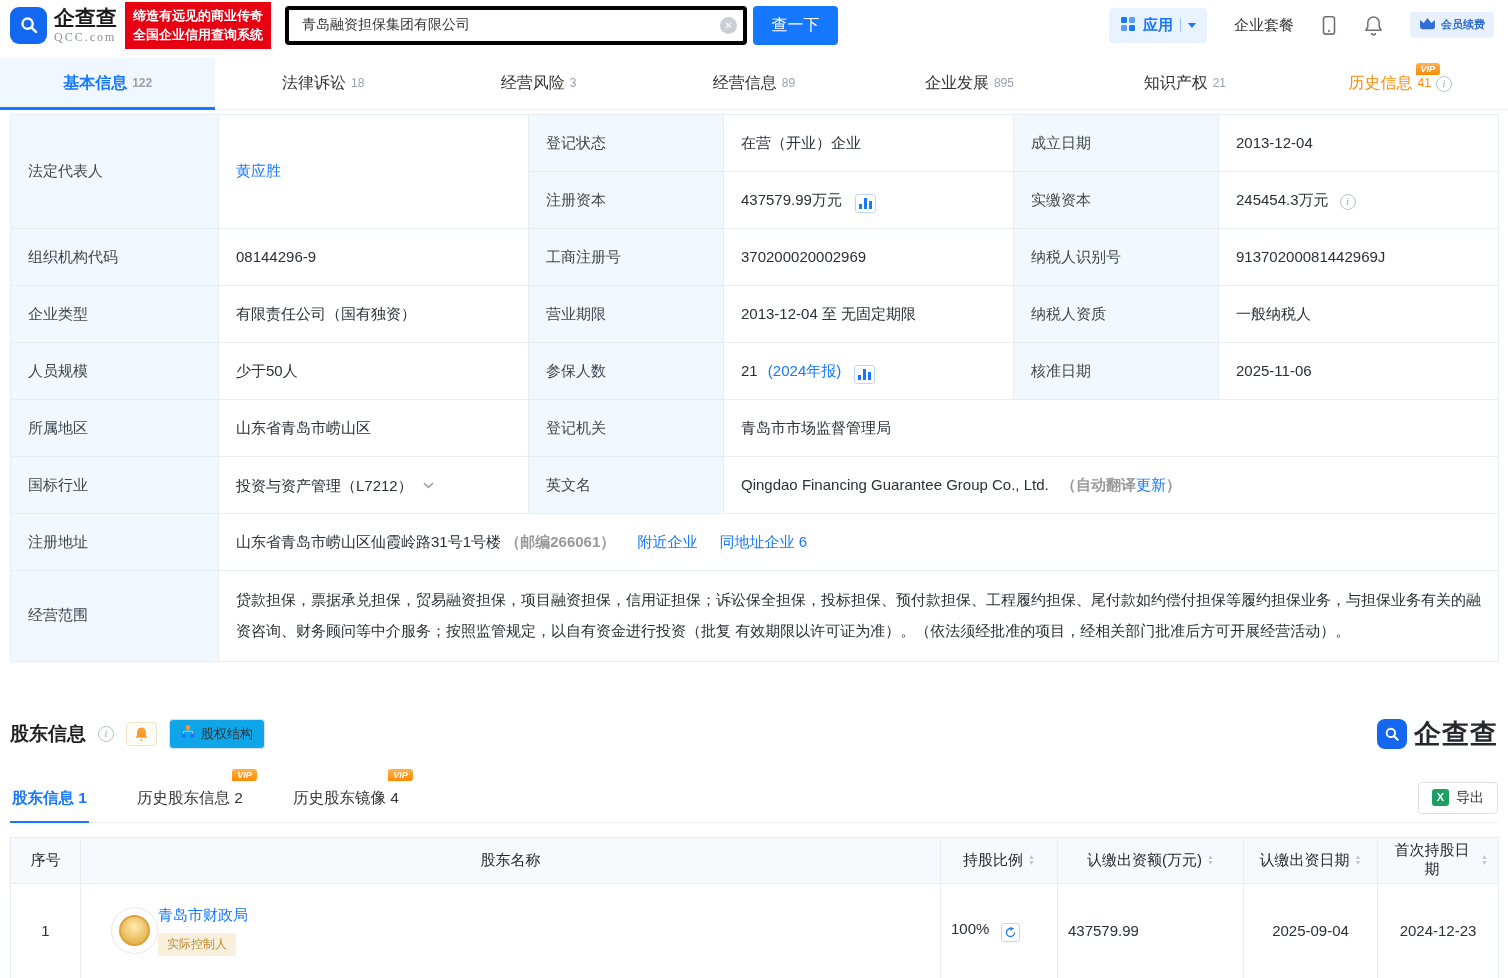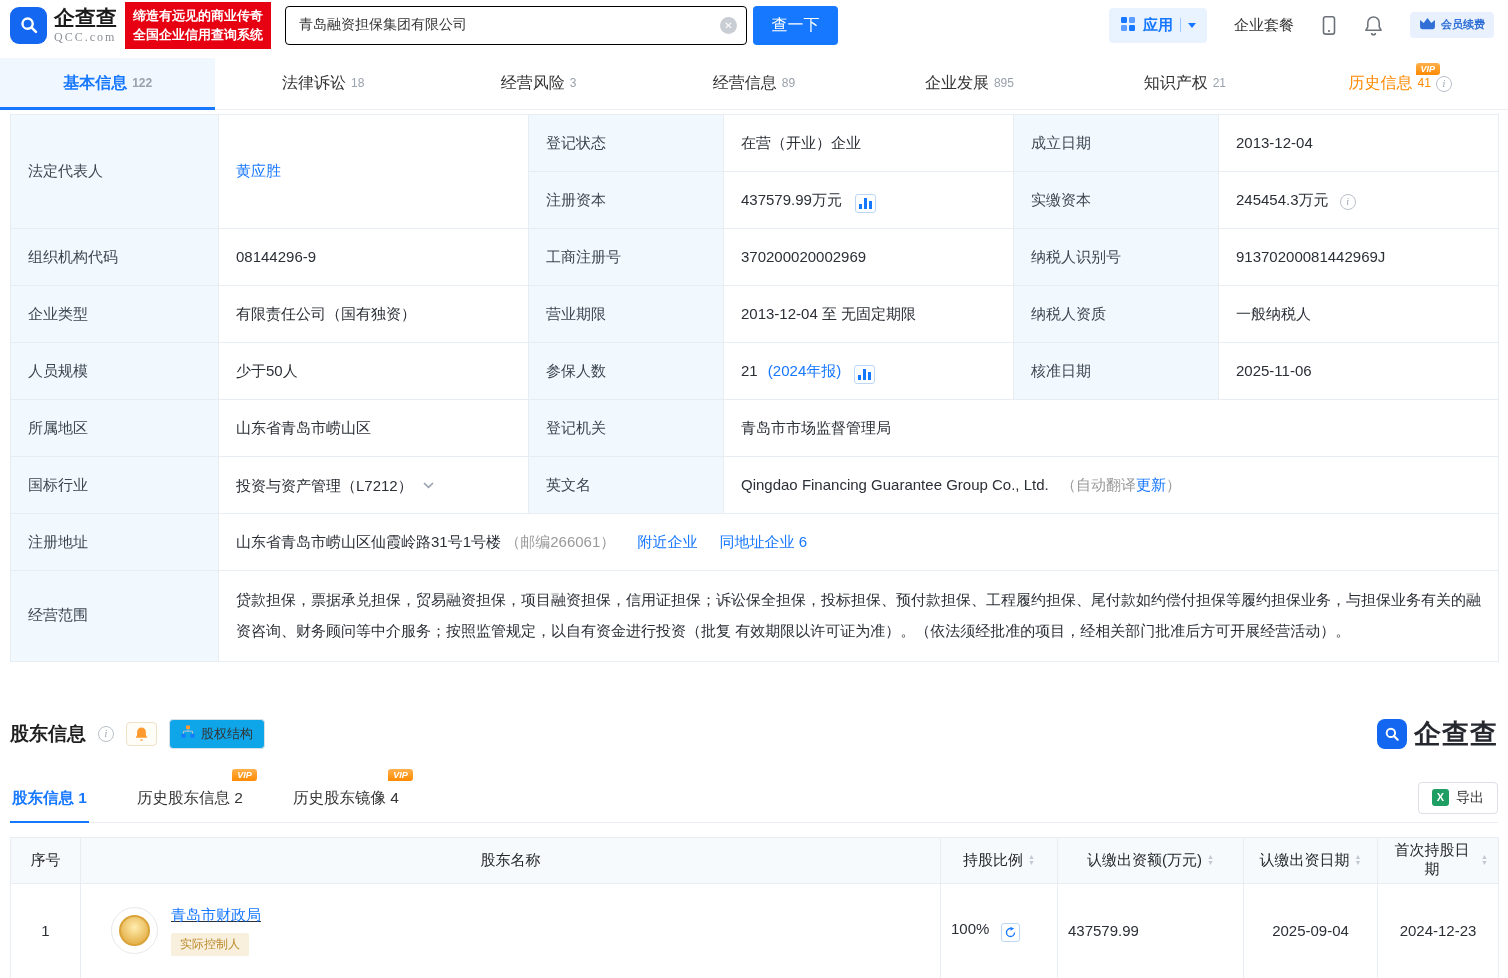--- a/index.html
+++ b/index.html
@@ -10,21 +10,21 @@
   
   .topbar { display:flex; align-items:center; height:50px; padding:0 14px 0 10px; }
   .logo { display:flex; align-items:center; gap:7px; cursor:pointer; }
   .logo-icon { width:37px; height:37px; border-radius:9px; background:#1467f0;
     display:flex; align-items:center; justify-content:center; }
   .logo-name { font-size:21px; font-weight:bold; color:#1b1b1b; line-height:1; }
   .logo-domain { font-size:12px; color:#8a8f96; letter-spacing:2px; margin-top:3px; line-height:1;font-family:Liberation Serif, serif; }
   .slogan { margin-left:8px; background:#e60012; color:#fff; font-size:13px; font-weight:bold;
     padding:4px 8px; line-height:1.5; border-radius:0; white-space:nowrap; }
   .searchwrap { position:relative; margin-left:14px; width:462px; }
-  .search-input { width:100%; height:39px; border:1px solid #000000; border-radius:4px;
+  .search-input { width:100%; height:39px; border:4px solid #000000; border-radius:4px;
     padding:0 34px 0 13px; font-size:14px; color:#333; outline:none;
     font-family:"Liberation Sans","DejaVu Sans",sans-serif; }
   .clear-icon { position:absolute; right:10px; top:11px; width:17px; height:17px; border-radius:50%;
     background:#c9cdd4; color:#fff; font-size:10px; line-height:17px; text-align:center; cursor:pointer; }
   .search-btn { margin-left:6px; height:39px; width:85px; background:#1677ff; color:#fff; font-size:16px;
     border:none; border-radius:4px; cursor:pointer; font-family:inherit; }
   .top-right { margin-left:auto; display:flex; align-items:center; gap:27px; }
   .app-chip { display:flex; align-items:center; gap:7px; background:#e9f2ff; border-radius:4px;
     padding:8px 11px; color:#1677ff; font-size:15px; font-weight:bold; cursor:pointer; }
   .app-div { width:1px; height:14px; background:rgba(22,119,255,.35); }
@@ -51,21 +51,21 @@
   .i-circle { display:inline-block; width:16px; height:16px; border:1.3px solid #b9c0ca; border-radius:50%;
     color:#9aa3af; font-size:10px; line-height:13px; text-align:center; font-style:italic;
     font-family:"Liberation Serif",serif; cursor:pointer; flex:none; }
 
   
   .info-table { width:1488px; margin:4px 10px 0; border-collapse:collapse; table-layout:fixed; font-size:15px; }
   .info-table td { border:1px solid #e8edf4; padding:8px 17px; height:57px; line-height:1.65;
     vertical-align:middle; color:#2b2f36; word-break:break-all; }
   .info-table td.lbl { background:#f2f9fe; color:#3c4650; }
   .lnk { color:#1677ff; cursor:pointer; }
-  .gray { color:#999; }
+  .gray { color:#999;font-weight:bold; }
   .scope-cell { line-height:2.05 !important; padding:14px 17px !important; }
   .chart-ic { display:inline-flex; align-items:flex-end; gap:2px; width:21px; height:19px;
     border:1px solid #bcd7f5; border-radius:3px; padding:3px 3px; margin-left:9px;
     vertical-align:-4px; cursor:pointer; }
   .chart-ic i { display:block; width:3px; background:#1677ff; }
   .chart-ic i:nth-child(1){height:5px;} .chart-ic i:nth-child(2){height:11px;} .chart-ic i:nth-child(3){height:8px;}
   .chev { margin-left:6px; vertical-align:2px; cursor:pointer; }
 
   
   .sh-head { display:flex; align-items:center; margin:54px 10px 0; gap:12px; }
@@ -92,21 +92,21 @@
 
   .sh-table { width:1488px; margin:14px 10px 0; border-collapse:collapse; table-layout:fixed; font-size:15px; }
   .sh-table th { background:#f7fafc; height:46px; font-weight:normal; color:#24272c;
     border:1px solid #e8edf4; padding:0 10px; }
   .sh-table td { border:1px solid #e8edf4; height:95px; padding:0 10px; vertical-align:middle; color:#2b2f36; }
   .th-in { display:inline-flex; align-items:center; gap:5px; }
   .sort { display:inline-flex; flex-direction:column; }
   .sort i { font-style:normal; font-size:7px; line-height:6px; color:#c2c8d1; }
   .td-center { text-align:center; }
   .td-right { }
-  .name-cell { display:flex; align-items:center; gap:13px; padding-left:20px;text-decoration:underline; }
+  .name-cell { display:flex; align-items:center; padding-left:20px; }
   .avatar { width:47px; height:47px; border-radius:50%; border:1px solid #e8e8e8; background:#fff;
     display:flex; align-items:center; justify-content:center; flex:none; }
   .emblem { width:31px; height:31px; border-radius:50%; border:2px solid #d9a33a;
     background:radial-gradient(circle at 50% 38%, #ffedb0, #e7b550 72%); }
   .sh-name { font-size:15px; color:#1677ff; cursor:pointer; }
   .badge-ctl { display:inline-block; margin-top:8px; background:#f8f0dd; color:#bc8a2f; font-size:12px;
     padding:3px 9px; border-radius:2px; }
   .refresh-ic { display:inline-flex; align-items:center; justify-content:center; width:19px; height:19px;
     border:1px solid #bcd7f5; border-radius:3px; margin-left:7px; vertical-align:-4px; cursor:pointer; }
   .pr-ratio { padding-right:14px; } .pr-amt { padding-right:46px; }

